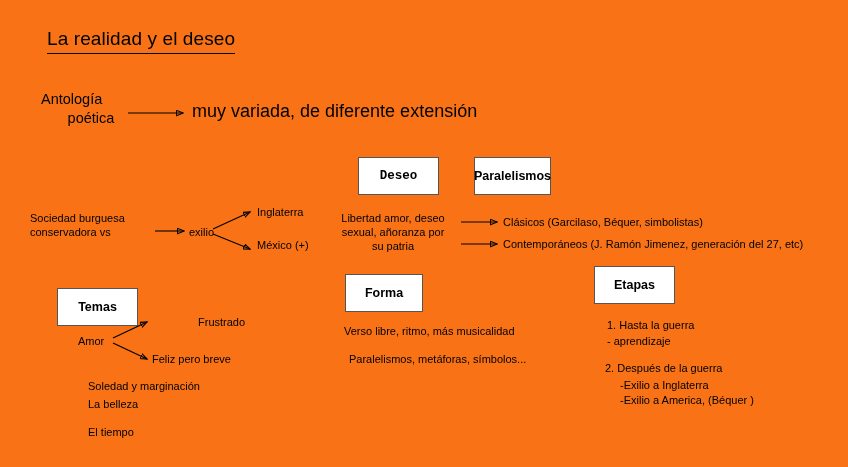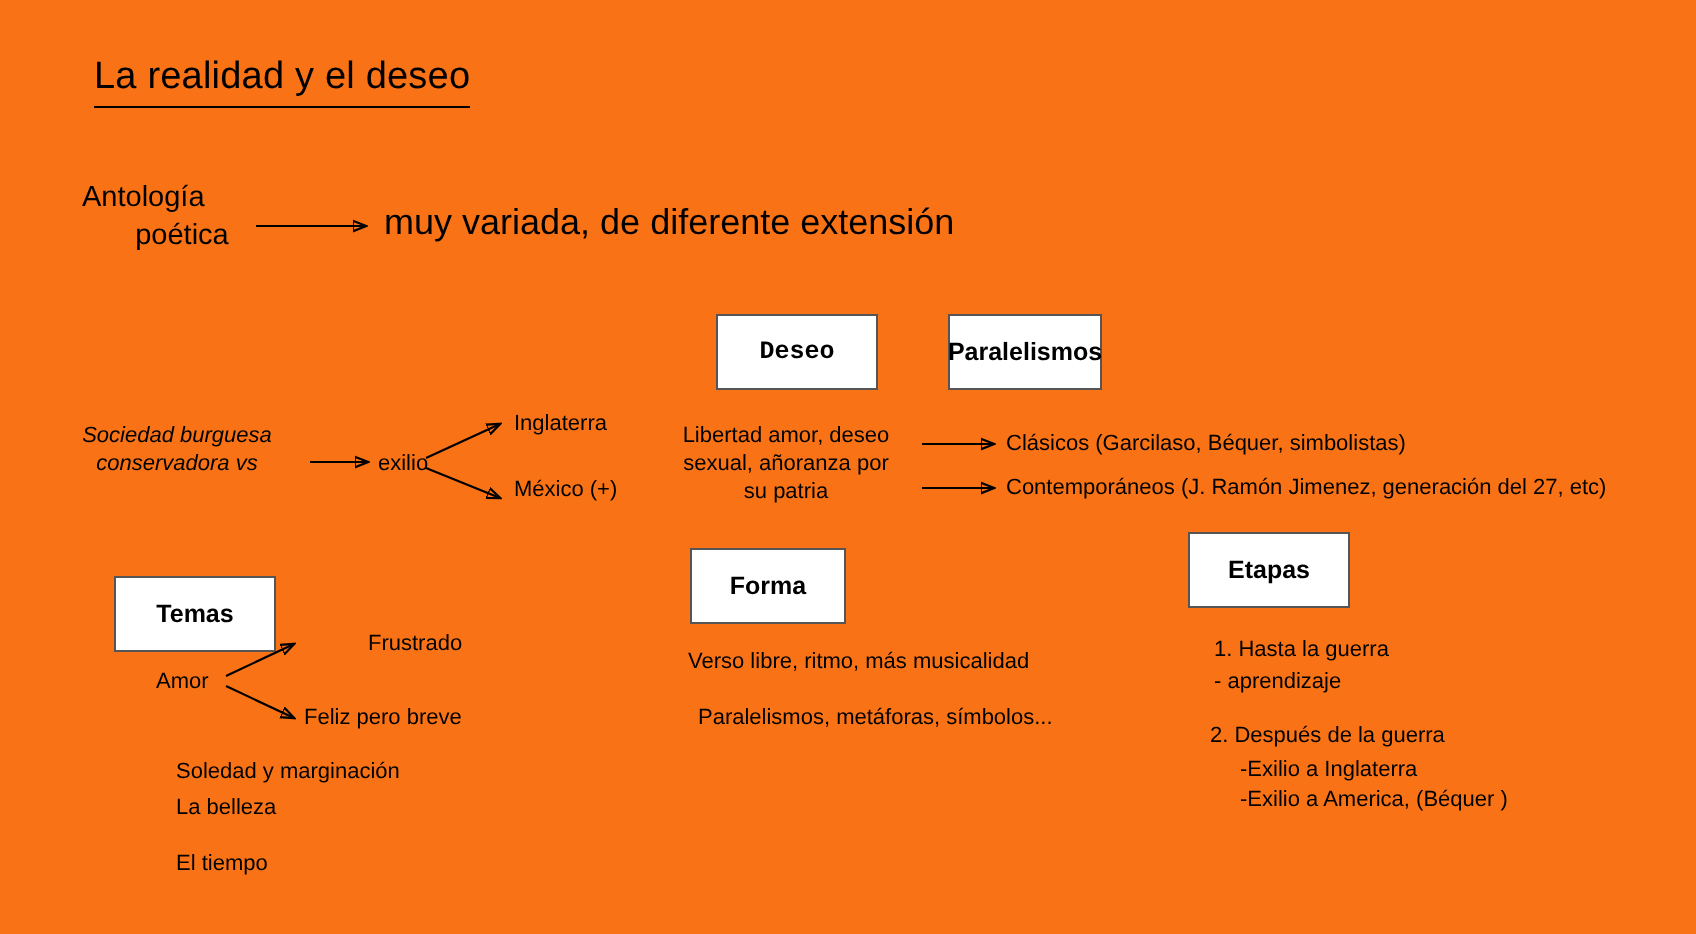--- a/index.html
+++ b/index.html
@@ -50,21 +50,21 @@
   }
 
   
   .txt {
     font-size: 11px;
     line-height: 14.5px;
     color: #000;
     white-space: nowrap;
   }
   .txt.c { text-align: center; }
-  .txt.r { text-align: center; font-style: italic; }
+  .txt.r { text-align: left; }
 
   .lead-label {
     font-size: 14.5px;
     line-height: 19px;
     color: #000;
   }
   .lead-target {
     font-size: 18px;
     line-height: 19px;
     color: #000;
@@ -113,21 +113,21 @@
   <div class="abs txt" style="left:503px; top:215px;">Clásicos (Garcilaso, Béquer, simbolistas)</div>
   <div class="abs txt" style="left:503px; top:237px;">Contemporáneos (J. Ramón Jimenez, generación del 27, etc)</div>
 
   <div class="abs node-box" style="left:57px; top:288px; width:81px; height:38px;">Temas</div>
 
   <div class="abs node-box" style="left:345px; top:274px; width:78px; height:38px;">Forma</div>
 
   <div class="abs node-box" style="left:594px; top:266px; width:81px; height:38px;">Etapas</div>
 
   <div class="abs txt" style="left:78px; top:334px;">Amor</div>
-  <div class="abs txt" style="left:148px; top:315px;padding-left:36px;">Frustrado</div>
+  <div class="abs txt" style="left:162px; top:315px;padding-left:36px;">Frustrado</div>
   <div class="abs txt" style="left:152px; top:352px;">Feliz pero breve</div>
 
   <div class="abs txt" style="left:88px; top:379px;">Soledad y marginación</div>
   <div class="abs txt" style="left:88px; top:397px;">La belleza</div>
   <div class="abs txt" style="left:88px; top:425px;">El tiempo</div>
 
   <div class="abs txt" style="left:344px; top:324px;">Verso libre, ritmo, más musicalidad</div>
   <div class="abs txt" style="left:349px; top:352px;">Paralelismos, metáforas, símbolos...</div>
 
   <div class="abs txt" style="left:607px; top:318px;">1. Hasta la guerra</div>

